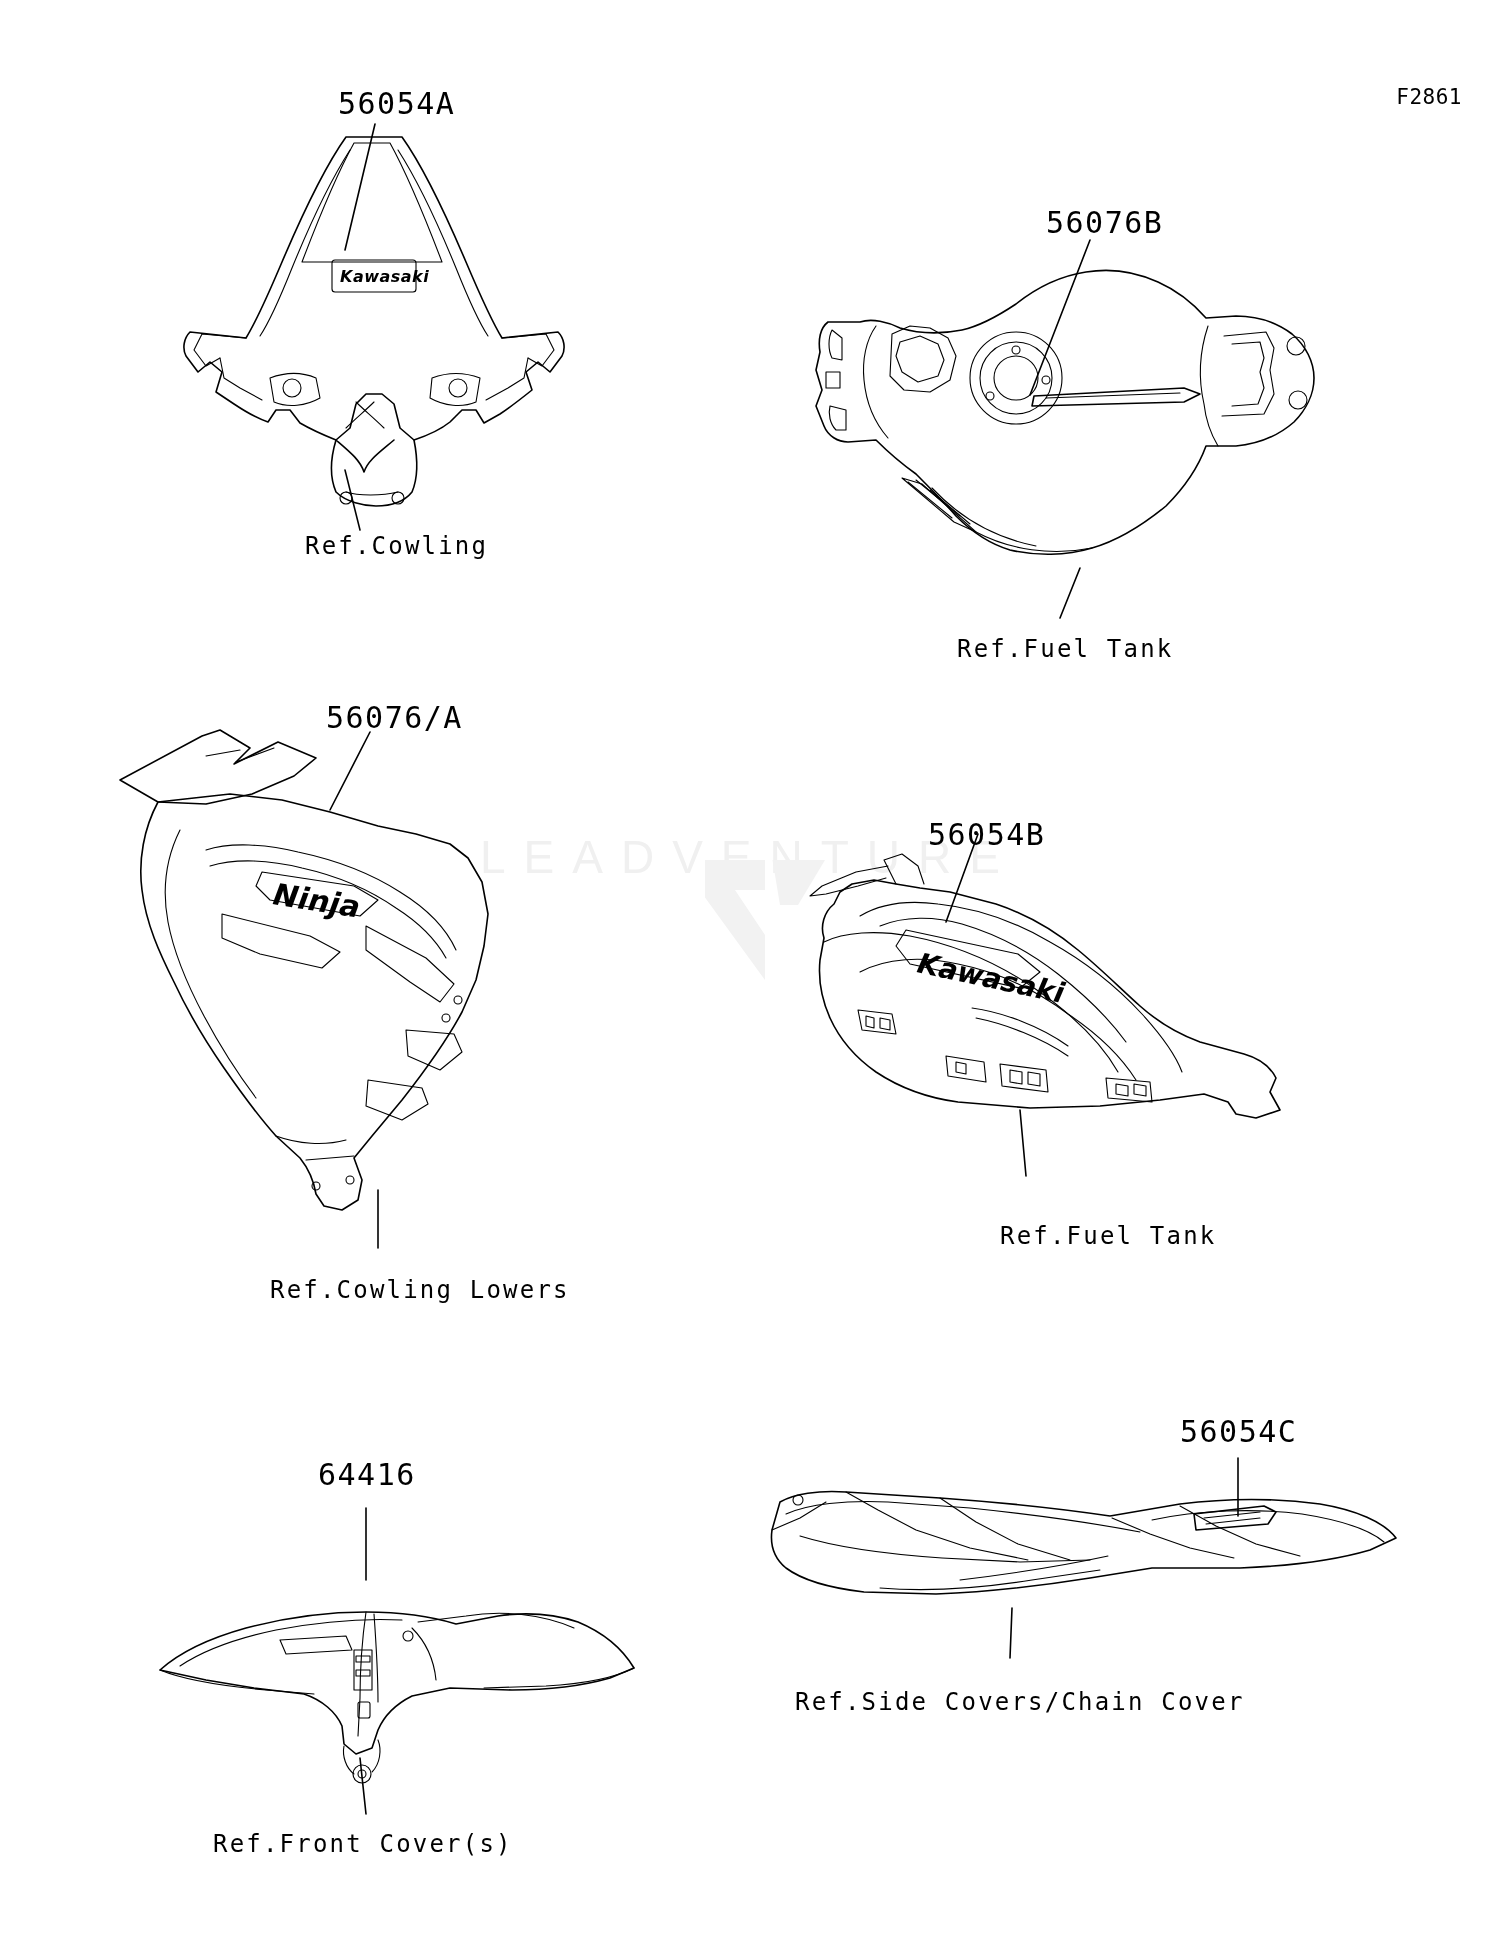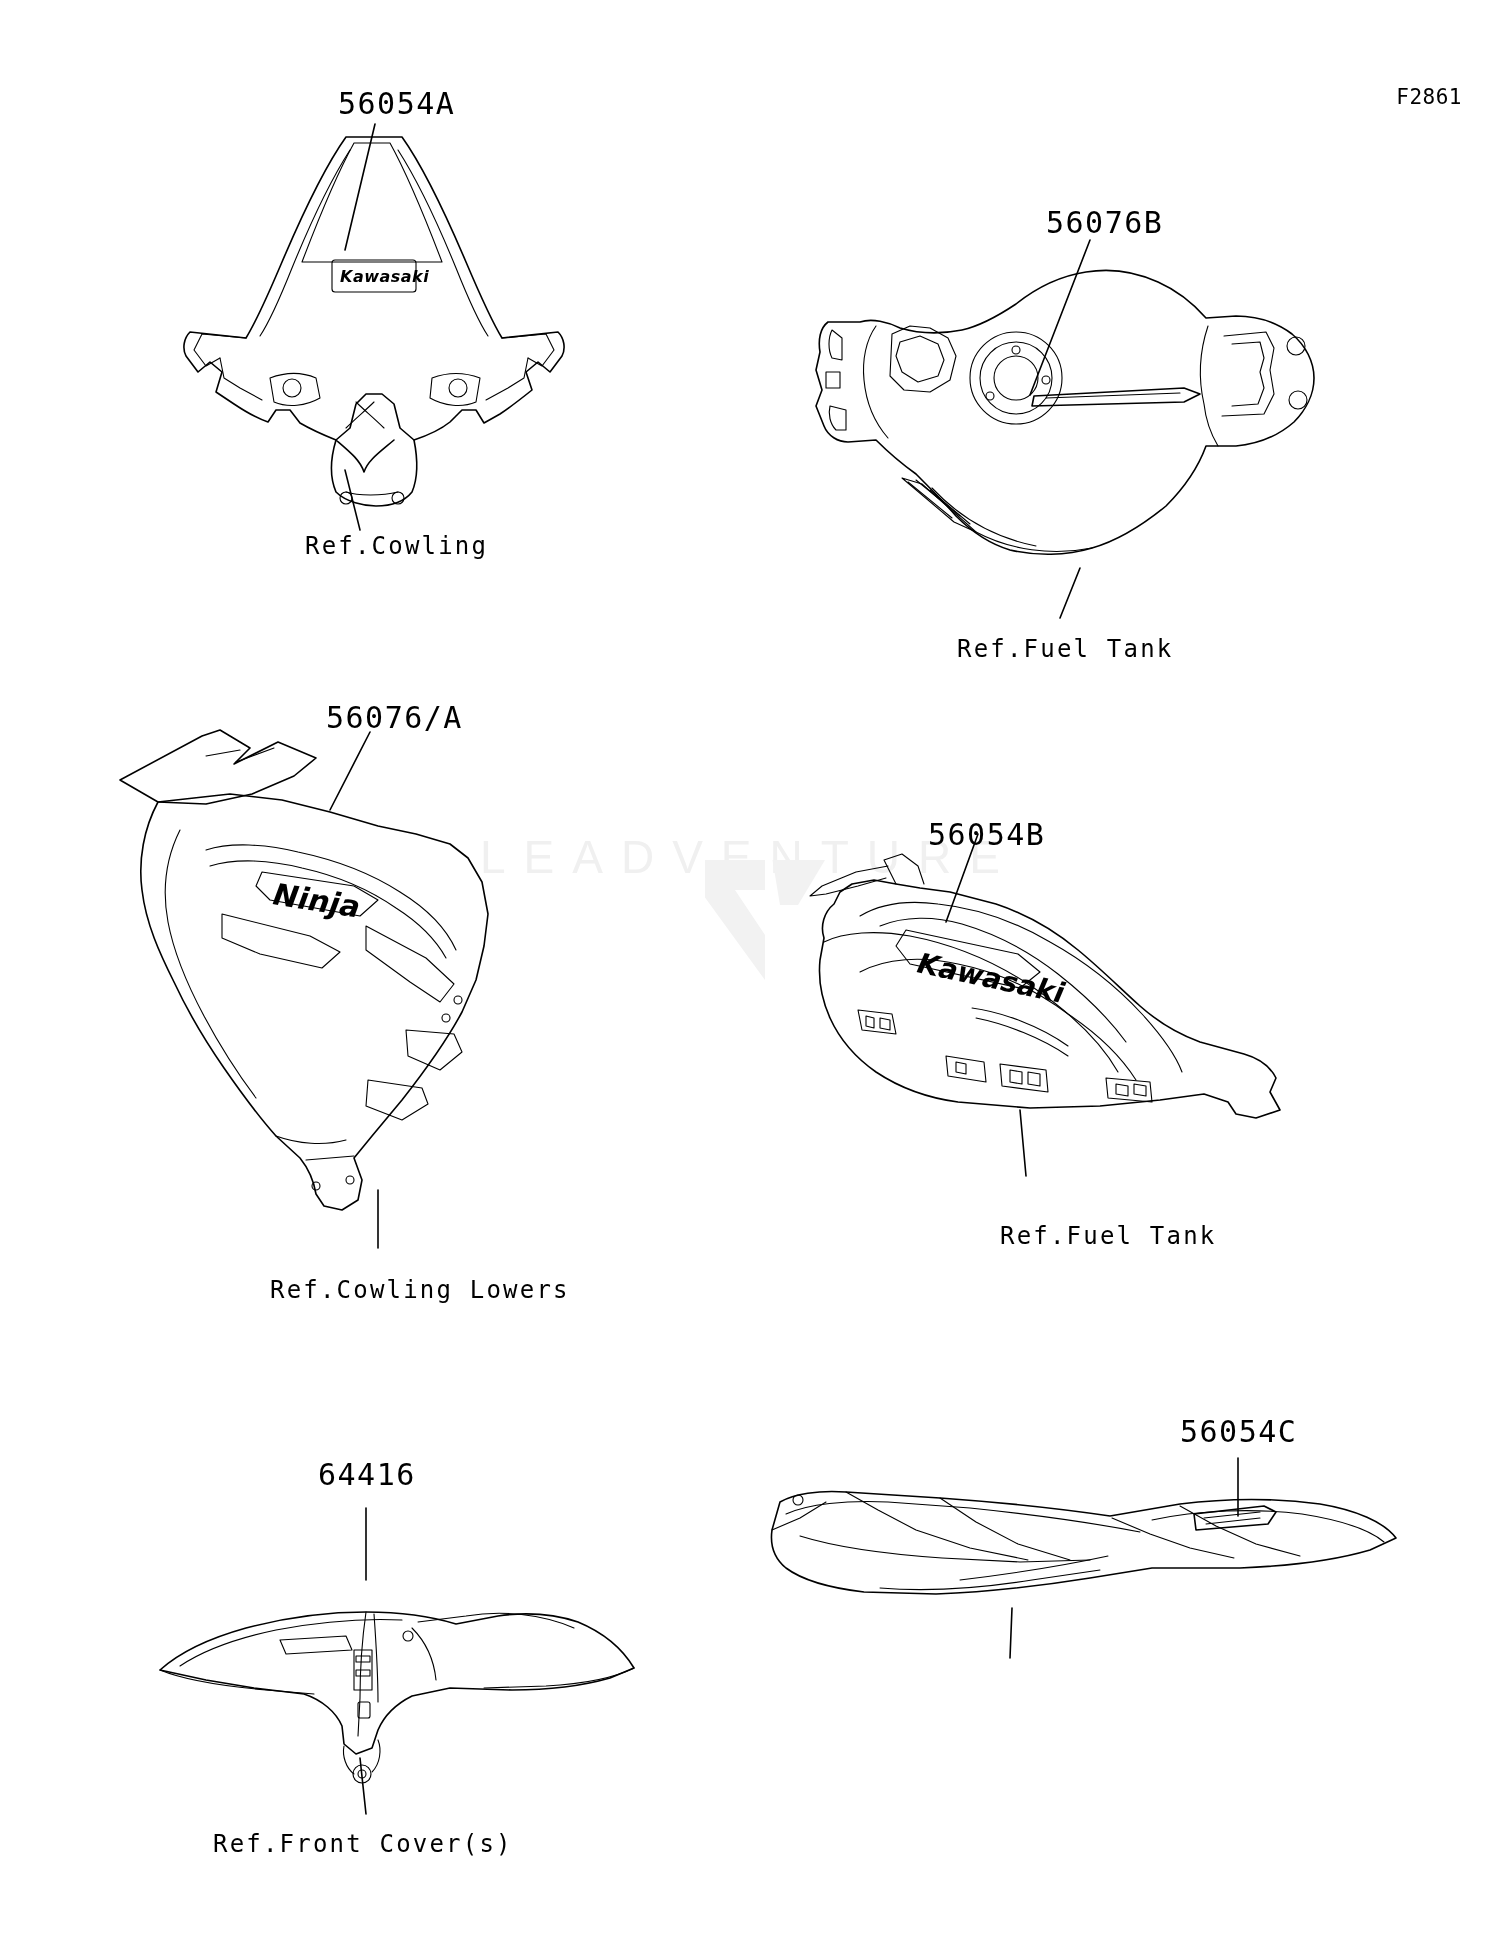--- a/index.html
+++ b/index.html
@@ -280,20 +280,21 @@
     <circle class="thin" cx="212" cy="284" r="9"></circle>
     <circle class="thin" cx="212" cy="284" r="4"></circle>
     <path class="thin" d="M194 256 C192 266 196 278 204 284"></path>
     <path class="thin" d="M228 250 C232 260 230 274 222 282"></path>
 
     <path class="thin" d="M10 180 C34 190 72 196 116 200 L164 204"></path>
     <path class="thin" d="M484 178 C464 188 432 194 396 196 L334 198"></path>
   </svg>
 
   <div class="label part-num" style="left:1180px; top:1414px;">56054C</div>
+  <div class="label ref-label" style="left:795px; top:1688px;">Ref.Side Covers/Chain Cover</div>
 
   <svg class="art" style="left:760px; top:1440px; width:640px; height:260px;" viewBox="0 0 640 260">
     <line class="leader" x1="478" y1="18" x2="478" y2="76"></line>
     <line class="leader" x1="252" y1="168" x2="250" y2="218"></line>
 
     <path d="M20 62 C34 54 58 50 86 52 L180 58 C236 62 296 68 350 76 L420 64 C468 58 516 58 560 64 C596 70 624 82 636 98 L610 110 C576 120 530 126 480 128 L392 128 L330 138 C280 146 226 152 176 154 L104 152 C70 148 42 140 26 128 C14 118 10 104 12 90 Z"></path>
 
     <path class="thin" d="M26 74 C48 64 86 60 128 62 L210 68 C268 74 328 82 380 92"></path>
     <path class="thin" d="M392 80 C438 70 494 68 542 74 C580 80 610 90 624 102"></path>
     <path class="thin" d="M40 96 C72 106 124 114 182 118 L260 122 L330 120"></path>

